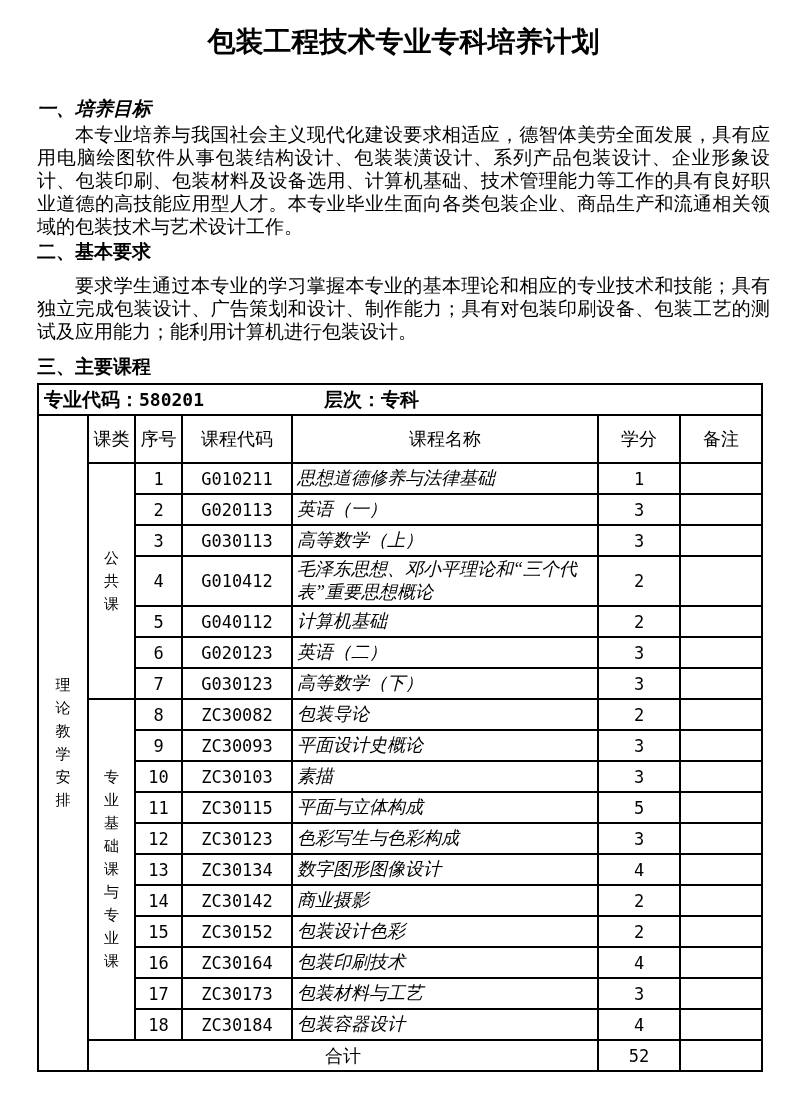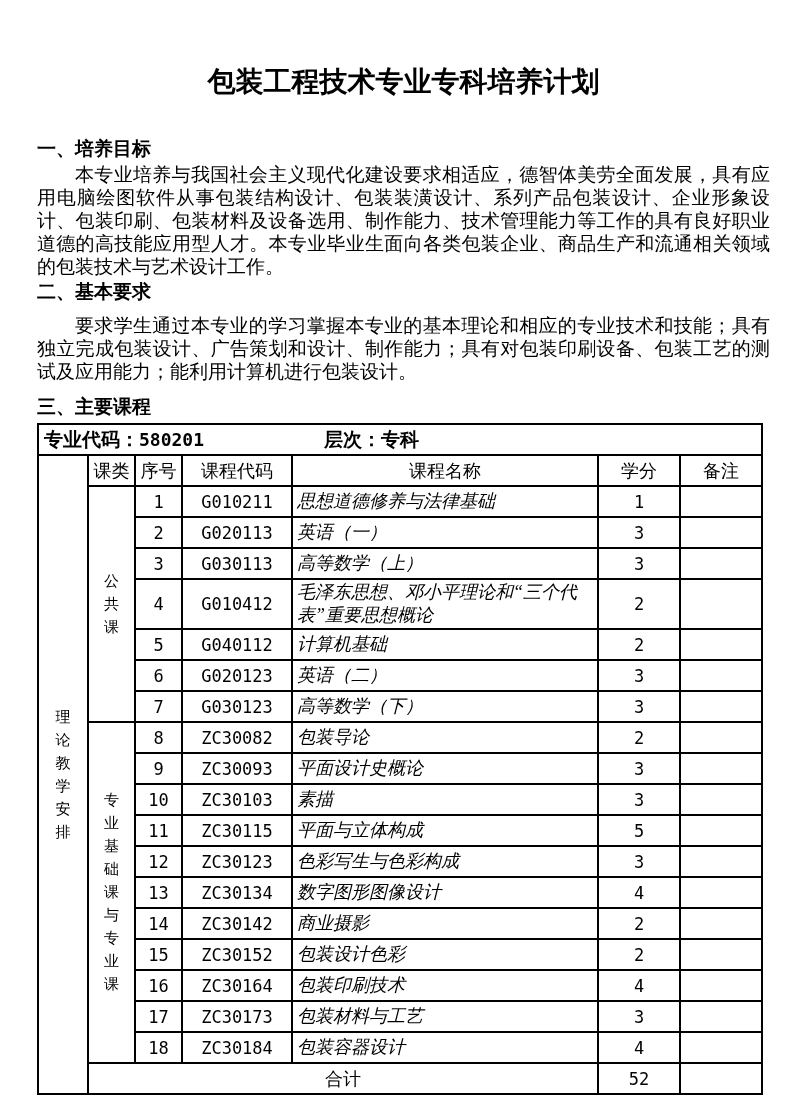--- a/index.html
+++ b/index.html
@@ -3,38 +3,38 @@
 <meta charset="utf-8">
 <style>
   * { box-sizing: border-box; }
   html, body { margin: 0; padding: 0; }
   body {
     width: 800px; height: 1097px;
     background: #ffffff; color: #000000;
     font-family: "Liberation Serif", "DejaVu Serif", serif;
     overflow: hidden;
   }
-  .page { padding: 26px 30px 0 37px; width: 800px; margin-top: 40px; }
+  .page { padding: 26px 30px 0 37px; width: 800px; }
 
   .doc-title {
     font-family: "Liberation Sans", "DejaVu Sans", sans-serif;
     font-weight: bold;
     font-size: 28px;
     line-height: 32px;
     text-align: center;
     margin: 0;
   }
 
   .sec-heading {
     font-family: "Liberation Sans", "DejaVu Sans", sans-serif;
     font-weight: bold;
     font-size: 19px;
     line-height: 24px;
   }
-  .heading-1 { margin: 39px 0 2px 0; }
+  .heading-1 { margin: 39px 0 2px 0; font-style: italic; }
   .heading-2 { margin: 2px 0 10px 0; }
   .heading-3 { margin: 12px 0 4px 0; }
 
   .body-text {
     font-size: 19px;
     line-height: 23px;
     text-align: justify;
     text-indent: 2em;
     margin: 0;
   }
@@ -69,21 +69,21 @@
     top: 50%;
     transform: translateY(-50%);
     white-space: nowrap;
   }
   .mono {
     font-family: "DejaVu Sans Mono", "Liberation Mono", monospace;
     font-size: 17px;
   }
   .meta-row .mono { font-size: 18px; font-weight: bold; }
 
-  .head-row th { height: 31px; text-align: center; }
+  .head-row th { height: 48px; text-align: center; }
   .course-table tr { height: 31px; }
   .total-row td { height: 21px; }
 
   td.c-serial, td.c-credits, td.c-code {
     text-align: center;
     font-family: "DejaVu Sans Mono", "Liberation Mono", monospace;
     font-size: 17px;
   }
   td.c-name {
     text-align: left;
@@ -103,21 +103,21 @@
   td.total-label-cell { text-align: center; }
 </style>
 </head>
 <body>
 
 <div class="page">
 
   <h1 class="doc-title">包装工程技术专业专科培养计划</h1>
 
   <div class="sec-heading heading-1">一、培养目标</div>
-  <p class="body-text">本专业培养与我国社会主义现代化建设要求相适应，德智体美劳全面发展，具有应用电脑绘图软件从事包装结构设计、包装装潢设计、系列产品包装设计、企业形象设计、包装印刷、包装材料及设备选用、制作能力、技术管理能力等工作的具有良好职业道德的高技能应用型人才。本专业毕业生面向各类包装企业、商品生产和流通相关领域的包装技术与艺术设计工作。</p>
+  <p class="body-text">本专业培养与我国社会主义现代化建设要求相适应，德智体美劳全面发展，具有应用电脑绘图软件从事包装结构设计、包装装潢设计、系列产品包装设计、企业形象设计、包装印刷、包装材料及设备选用、计算机基础、技术管理能力等工作的具有良好职业道德的高技能应用型人才。本专业毕业生面向各类包装企业、商品生产和流通相关领域的包装技术与艺术设计工作。</p>
 
   <div class="sec-heading heading-2">二、基本要求</div>
   <p class="body-text">要求学生通过本专业的学习掌握本专业的基本理论和相应的专业技术和技能；具有独立完成包装设计、广告策划和设计、制作能力；具有对包装印刷设备、包装工艺的测试及应用能力；能利用计算机进行包装设计。</p>
 
   <div class="sec-heading heading-3">三、主要课程</div>
 
   <table class="course-table">
     <colgroup>
       <col style="width:50px">
       <col style="width:47px">

